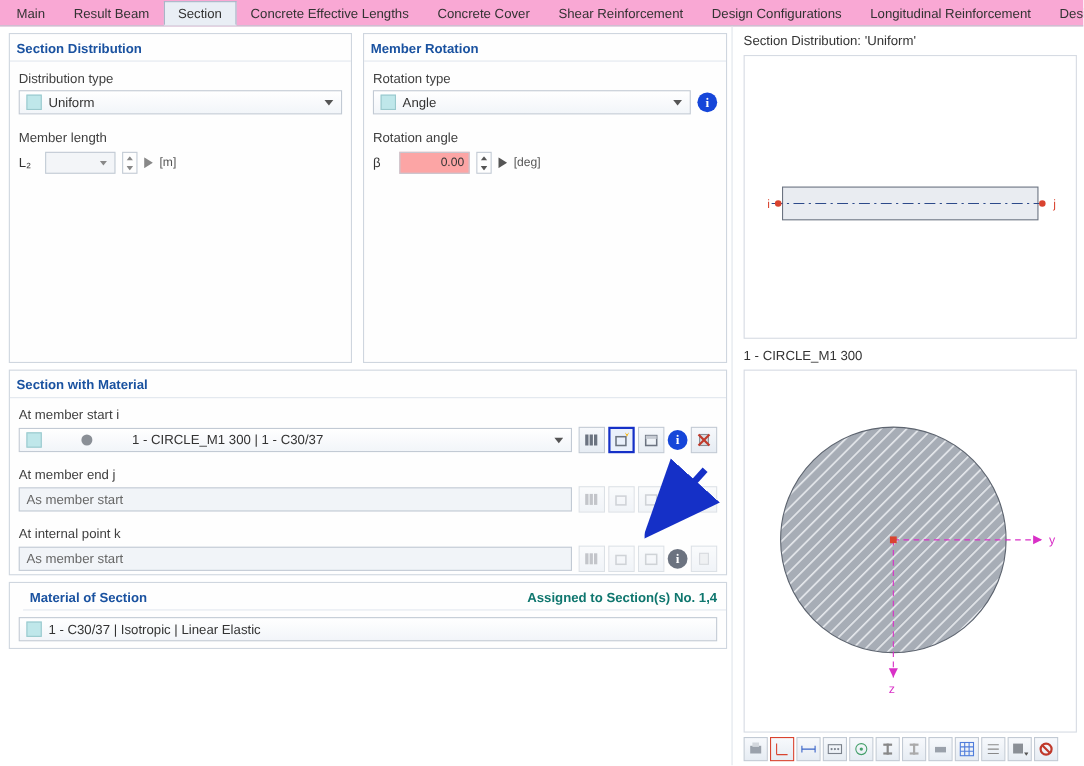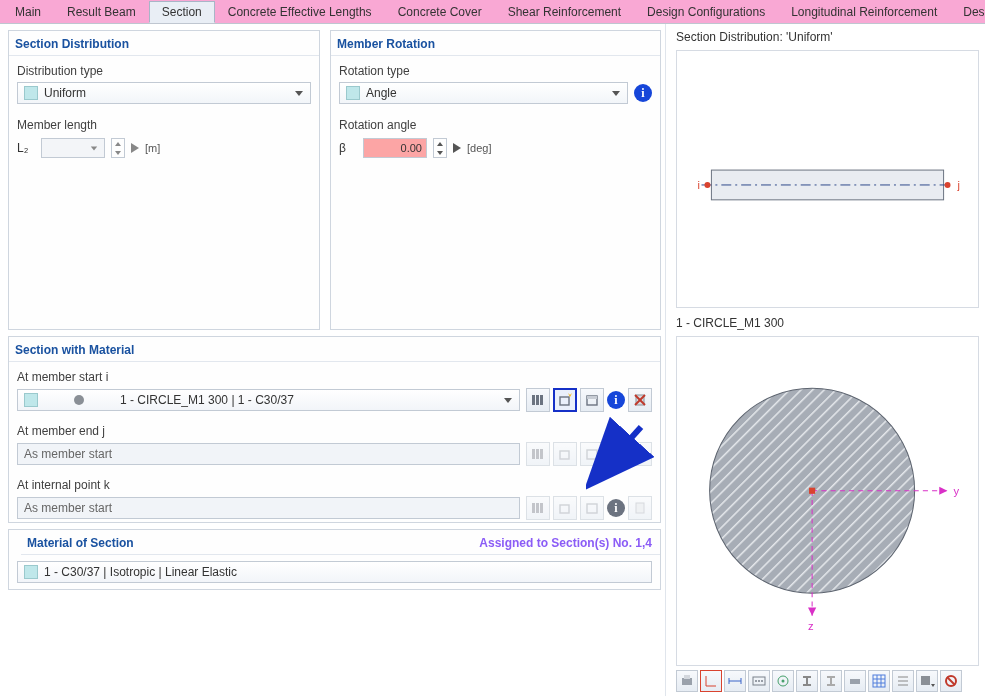--- a/index.html
+++ b/index.html
@@ -392,21 +392,21 @@
                 </svg>
               </span>
           </div>
         </div>
       </div>
     </div>
 
     <div class="panel">
       <div class="panel-title split-row">
         <span>Material of Section</span>
-        <span style="color:#8b5cf6;font-weight:600;">Assigned to Section(s) No. 1,4</span>
+        <span style="color:#0f766e;font-weight:600;">Assigned to Section(s) No. 1,4</span>
       </div>
       <div class="panel-body" style="padding:6px 8px;">
         <div class="combo">
           <span class="swatch"></span>
           <span class="combo-text">1 - C30/37 | Isotropic | Linear Elastic</span>
         </div>
       </div>
     </div>
   </div>
 

